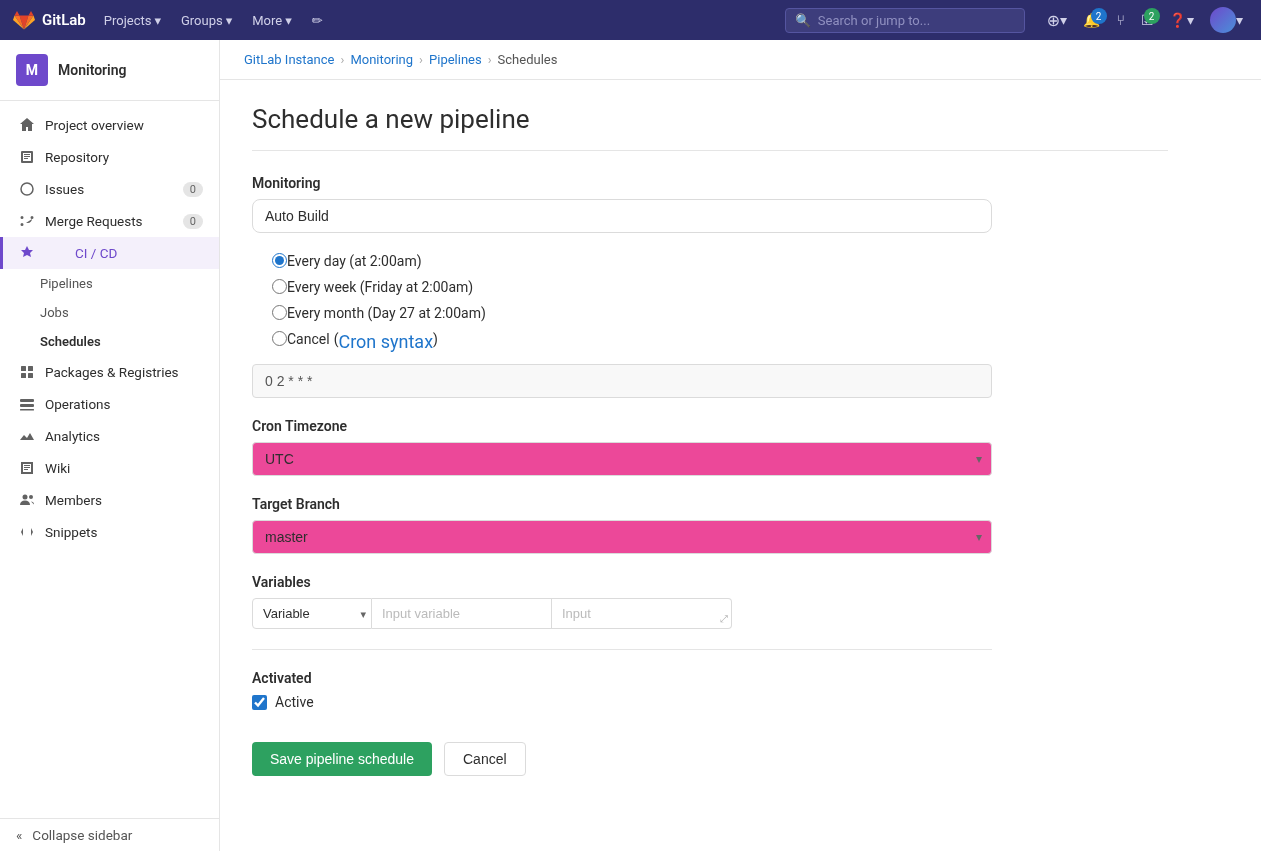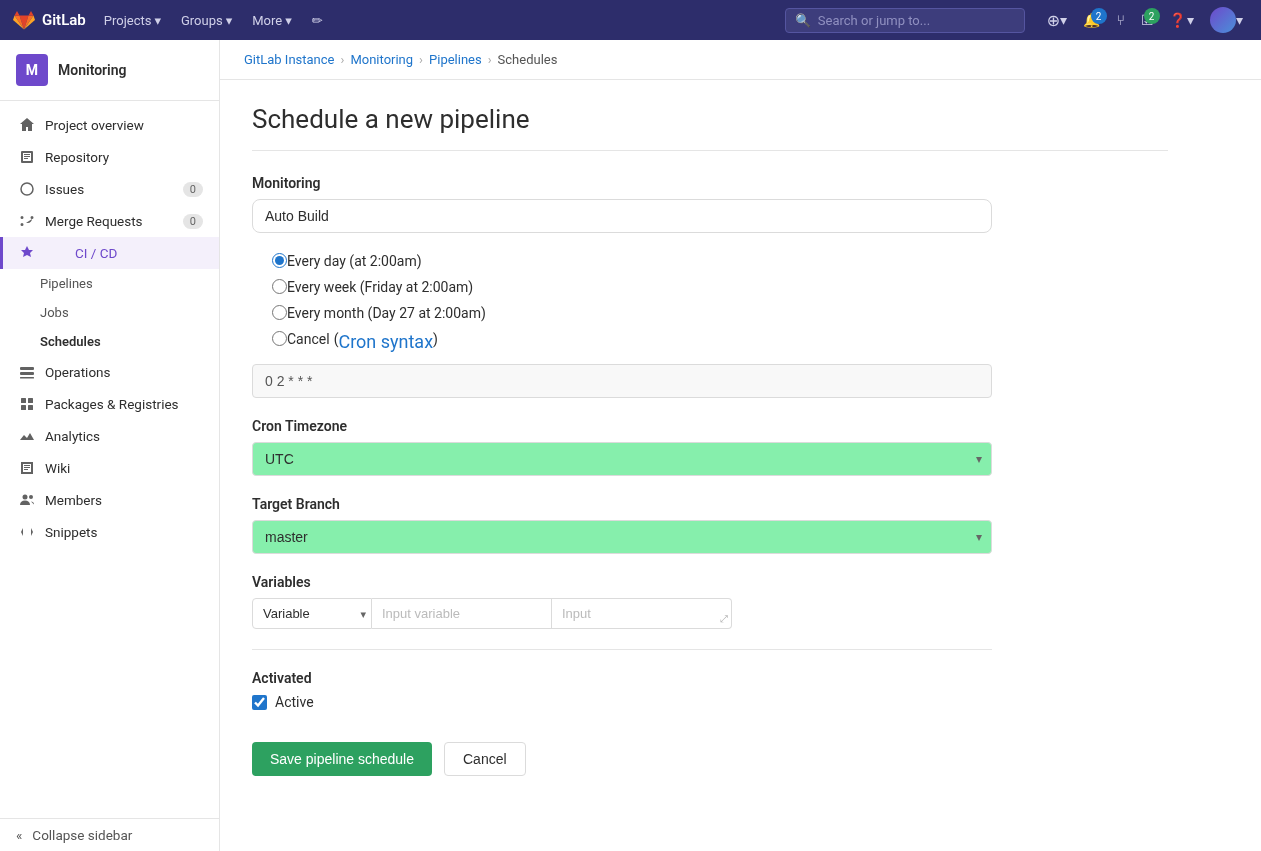--- a/index.html
+++ b/index.html
@@ -144,21 +144,21 @@
     }
 
     .select-wrapper { position: relative; width: 740px; }
     .form-select {
       width: 100%;
       border: 1px solid #dbdbdb;
       border-radius: 4px;
       padding: 8px 32px 8px 12px;
       font-size: 14px;
       color: #2e2e2e;
-      background: #86efac;
+      background: #ec4899;
       appearance: none;
       outline: none;
       cursor: pointer;
     }
     .select-arrow {
       position: absolute; right: 10px; top: 50%; transform: translateY(-50%);
       pointer-events: none; color: #666; font-size: 12px;
     }
 
     .variables-row { display: flex; gap: 0; align-items: flex-end; }
@@ -358,35 +358,35 @@
         <div class="sidebar-sub-item">
           <span>Jobs</span>
         </div>
         <div class="sidebar-sub-item active">
           <span>Schedules</span>
         </div>
       </div>
 
       <div class="sidebar-item">
         <svg class="sidebar-item-icon" viewBox="0 0 16 16" fill="currentColor">
-            <rect x="1" y="3" width="14" height="3" rx="1"></rect>
-            <rect x="1" y="8" width="14" height="3" rx="1"></rect>
-            <rect x="1" y="13" width="14" height="1.5" rx="0.5"></rect>
-          </svg>
-        <span>Operations</span>
-      </div>
-
-      <div class="sidebar-item">
-        <svg class="sidebar-item-icon" viewBox="0 0 16 16" fill="currentColor">
             <rect x="2" y="2" width="5" height="5" rx="0.5"></rect>
             <rect x="9" y="2" width="5" height="5" rx="0.5"></rect>
             <rect x="2" y="9" width="5" height="5" rx="0.5"></rect>
             <rect x="9" y="9" width="5" height="5" rx="0.5"></rect>
           </svg>
         <span>Packages &amp; Registries</span>
+      </div>
+
+      <div class="sidebar-item">
+        <svg class="sidebar-item-icon" viewBox="0 0 16 16" fill="currentColor">
+            <rect x="1" y="3" width="14" height="3" rx="1"></rect>
+            <rect x="1" y="8" width="14" height="3" rx="1"></rect>
+            <rect x="1" y="13" width="14" height="1.5" rx="0.5"></rect>
+          </svg>
+        <span>Operations</span>
       </div>
 
       <div class="sidebar-item">
         <svg class="sidebar-item-icon" viewBox="0 0 16 16" fill="currentColor">
             <path d="M1 12L5 7l3 3 3-5 4 7H1z"></path>
           </svg>
         <span>Analytics</span>
       </div>
 
       <div class="sidebar-item">

